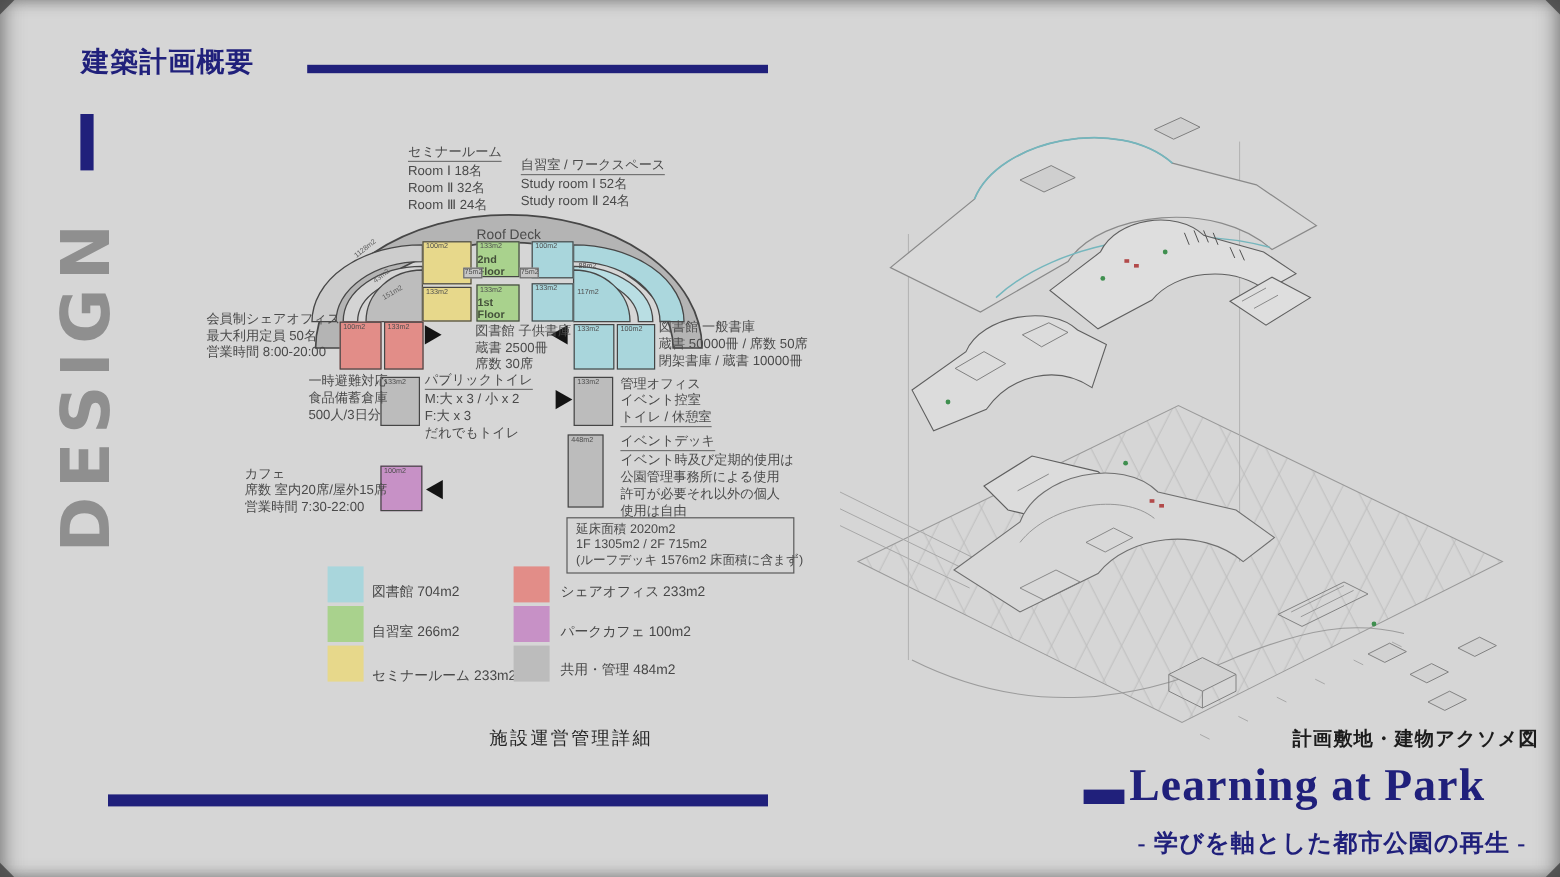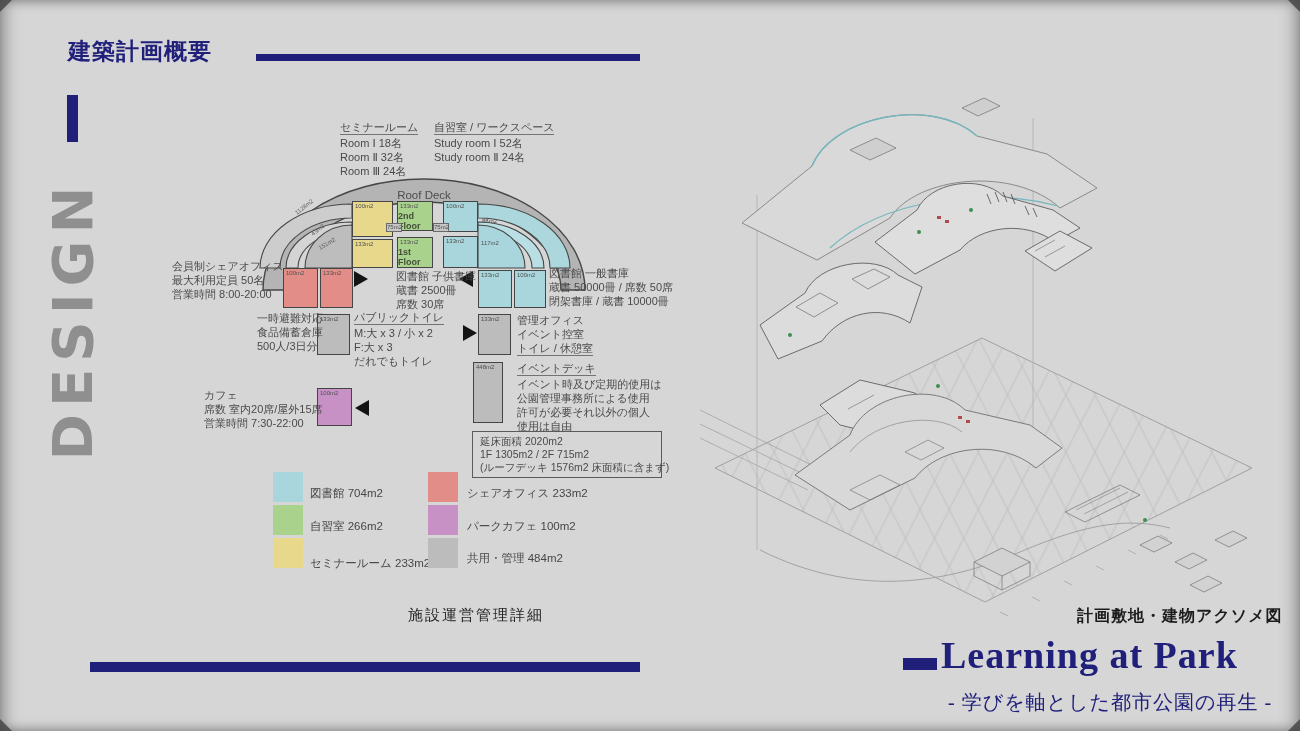--- a/index.html
+++ b/index.html
@@ -42,21 +42,21 @@
 
   .caption{position:absolute;font-family:Liberation Serif, serif;color:#262626}
   .cap-left{left:408px;top:606px;font-size:15px;letter-spacing:2px}
   .cap-right{left:1077px;top:606px;font-size:16px;font-weight:bold;letter-spacing:1px;color:#1c1c1c}
 
   .bar-long{left:90px;top:662px;width:550px;height:10px}
   .bar-short{left:903px;top:658px;width:34px;height:12px}
   .big-title{left:941px;top:633px;font-family:"Liberation Serif","DejaVu Serif",serif;
              font-size:38px;font-weight:bold;letter-spacing:1px;white-space:nowrap}
   .sub-title{left:948px;top:689px;font-family:"Liberation Serif","DejaVu Serif",serif;
-             font-size:20px;font-weight:normal;letter-spacing:1px;white-space:nowrap}
+             font-size:20px;font-weight:bold;letter-spacing:1px;white-space:nowrap}
   svg text{font-family:"Liberation Sans","DejaVu Sans",sans-serif}
 </style>
 </head>
 <body>
 
 <div class="stage">
 
   <div class="abs page-title" style="color: rgb(32, 32, 123);">建築計画概要</div>
   <div class="abs rule-top" style="background-color: rgb(32, 32, 123);"></div>
   <div class="abs rule-vbar" style="background-color: rgb(32, 32, 123);"></div>
@@ -138,21 +138,21 @@
   <div class="arr arr-l" style="left:459px;top:271px"></div>
   <div class="arr arr-r" style="left:463px;top:325px"></div>
   <div class="arr arr-l" style="left:355px;top:400px"></div>
 
   <div class="note" style="left:340px;top:120px">
     <div><span class="u">セミナールーム</span></div>
     <div>Room Ⅰ 18名</div>
     <div>Room Ⅱ 32名</div>
     <div>Room Ⅲ 24名</div>
   </div>
-  <div class="note" style="left:434px;top:120px">
+  <div class="note" style="left:434px;top:131px">
     <div><span class="u">自習室 / ワークスペース</span></div>
     <div>Study room Ⅰ  52名</div>
     <div>Study room Ⅱ  24名</div>
   </div>
   <div class="note" style="left:172px;top:259px">
     <div>会員制シェアオフィス</div>
     <div>最大利用定員  50名</div>
     <div>営業時間  8:00-20:00</div>
   </div>
   <div class="note" style="left:396px;top:269px">

